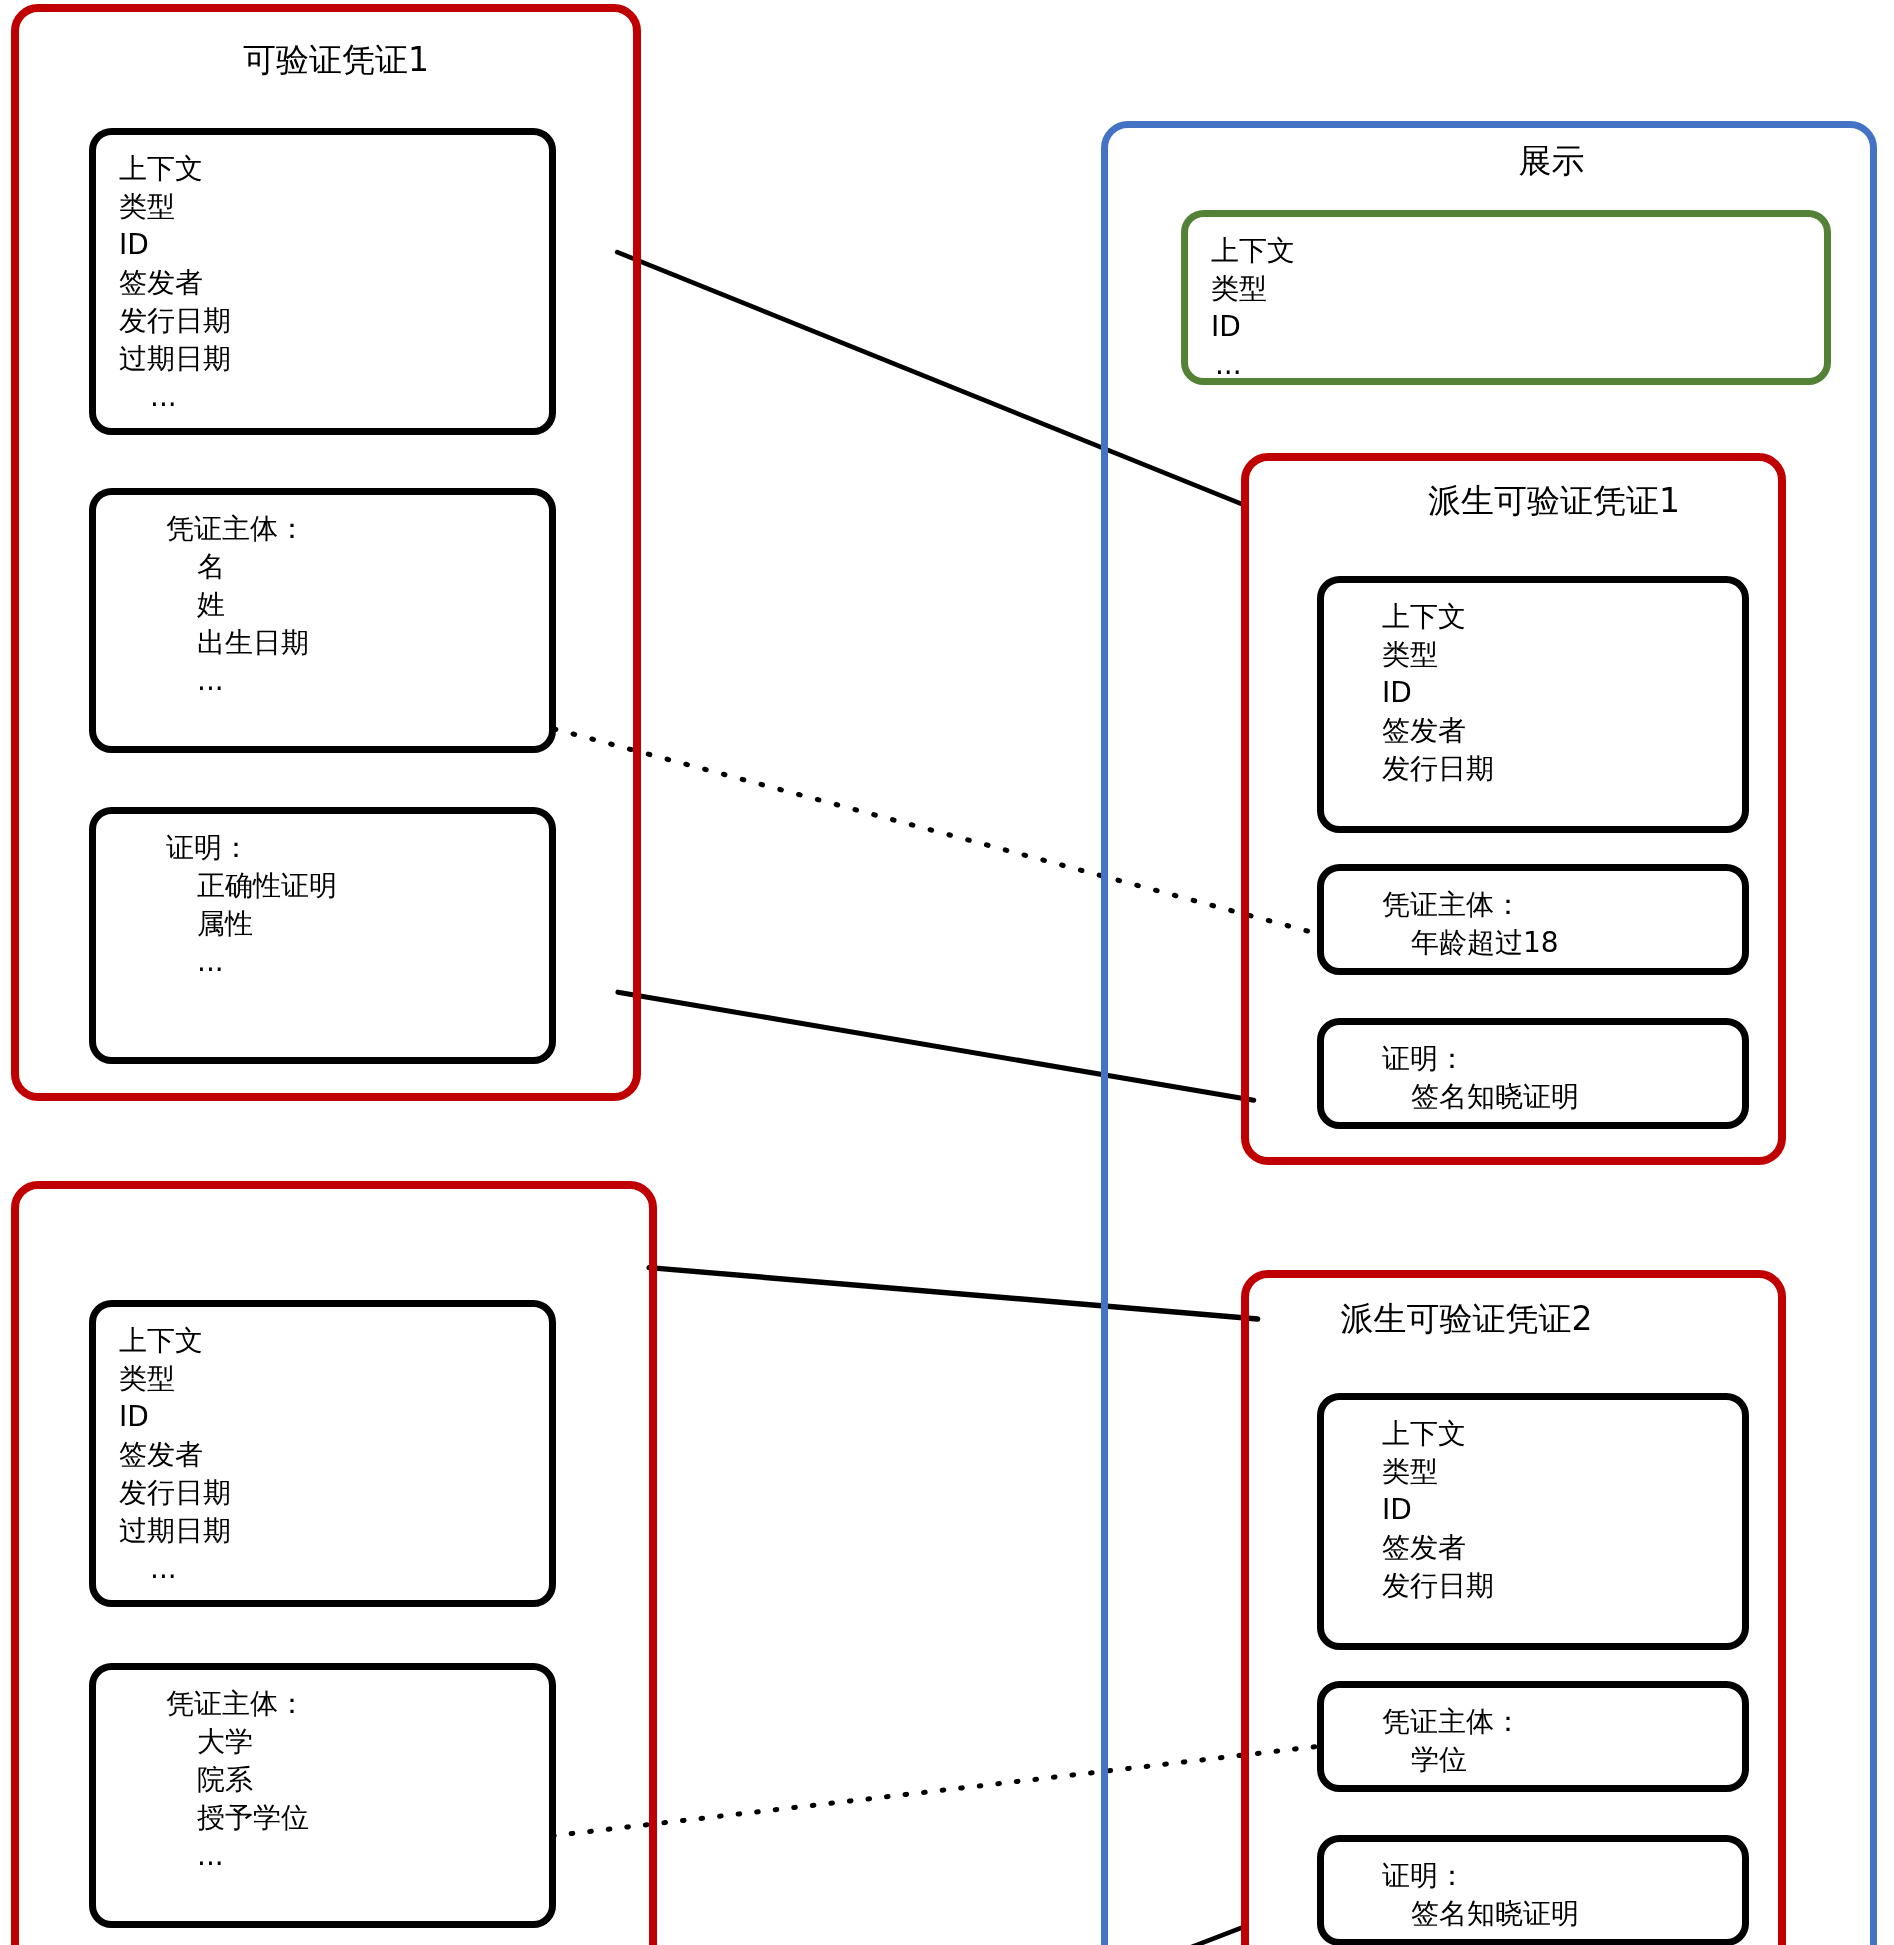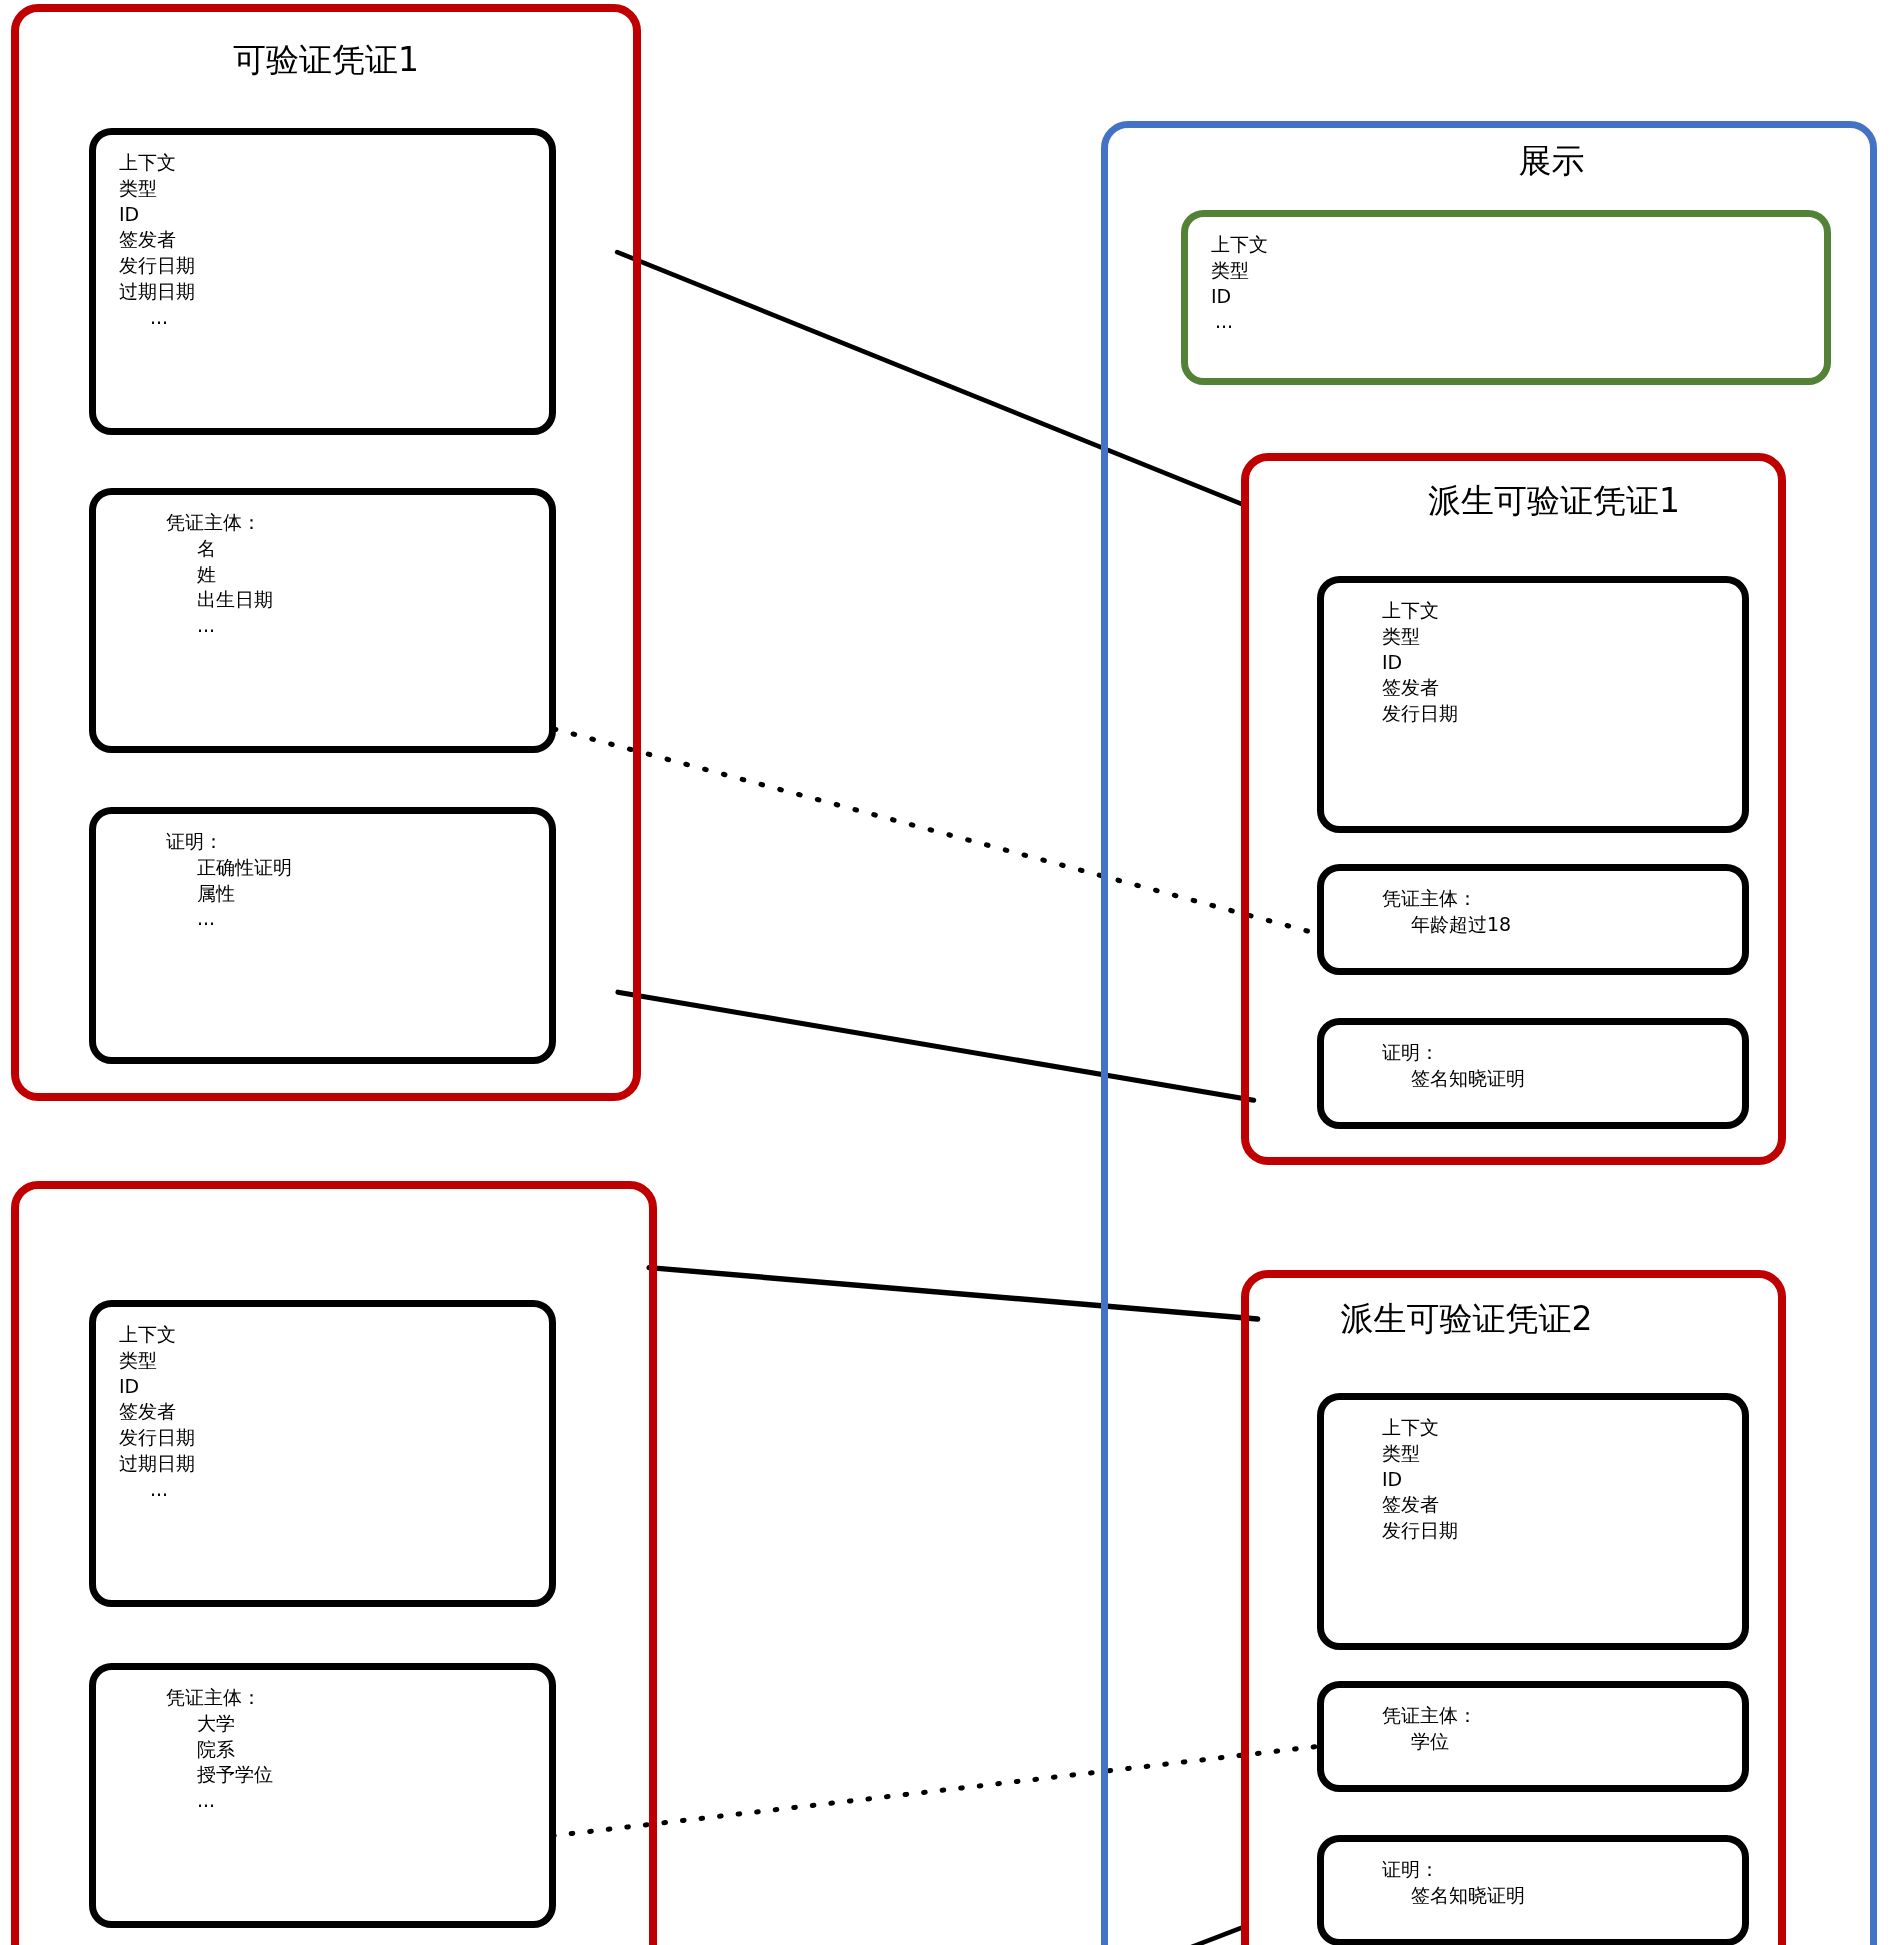--- a/index.html
+++ b/index.html
@@ -50,21 +50,21 @@
     inset:0;
     width:1895px;
     height:2280px;
     pointer-events:none;
   }
 
   .fields{
     position:absolute;
     left:0; right:0; top:0;
     padding:15px 0 0 23px;
-    font-size:19px;
+    font-size:28px;
     line-height:1.36;
     color:#000000;
     white-space:nowrap;
   }
   .fields .f{ display:block; }
   .fields .f.ind1{ padding-left:47px; }
   .fields .f.dots{ padding-left:31px; }
 </style>
 </head>
 <body>
@@ -75,21 +75,21 @@
     <line x1="1586" y1="648" x2="3203" y2="1300" stroke="#000" stroke-width="12" stroke-linecap="round"></line>
     <line x1="845" y1="1718" x2="3368" y2="2395" stroke="#000" stroke-width="13" stroke-linecap="round" stroke-dasharray="4 46"></line>
     <line x1="1588" y1="2550" x2="3222" y2="2828" stroke="#000" stroke-width="13" stroke-linecap="round"></line>
     <line x1="1668" y1="3258" x2="3232" y2="3390" stroke="#000" stroke-width="14" stroke-linecap="round"></line>
     <line x1="848" y1="4785" x2="3382" y2="4489" stroke="#000" stroke-width="13" stroke-linecap="round" stroke-dasharray="4 44"></line>
     <line x1="1655" y1="5545" x2="3190" y2="4955" stroke="#000" stroke-width="12" stroke-linecap="round"></line>
   </svg>
 
   <div class="grp red" style="left:11px; top:3.9px; width:630px; height:1097px;">
   </div>
-  <div class="grp-title" style="left:11px; top:43px; width:630px;">可验证凭证1</div>
+  <div class="grp-title" style="left:21px; top:43px; width:630px;">可验证凭证1</div>
 
   <div class="panel" style="left:89px; top:128px; width:467px; height:307px;">
     <div class="fields">
       <span class="f">上下文</span>
       <span class="f">类型</span>
       <span class="f">ID</span>
       <span class="f">签发者</span>
       <span class="f">发行日期</span>
       <span class="f">过期日期</span>
       <span class="f dots">...</span>

